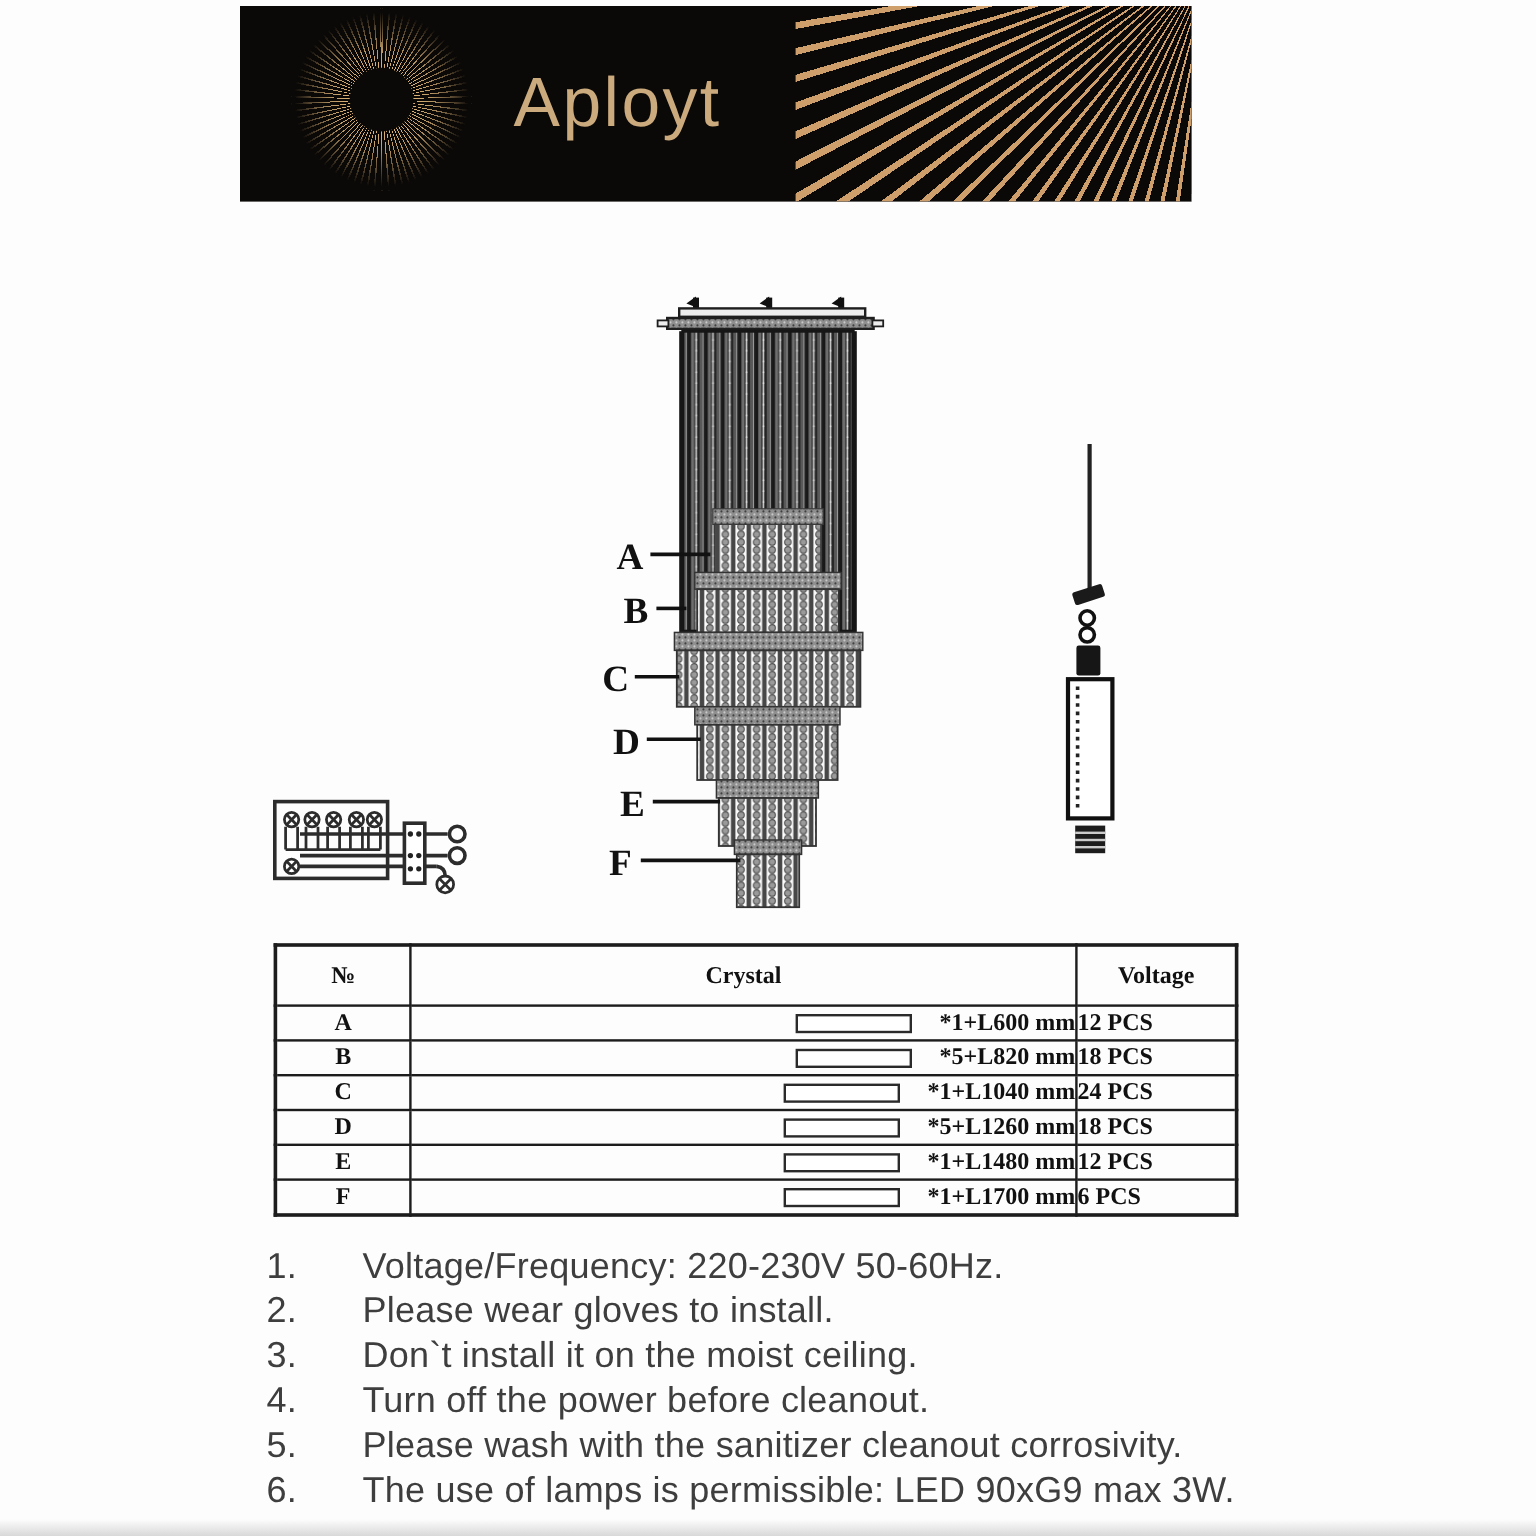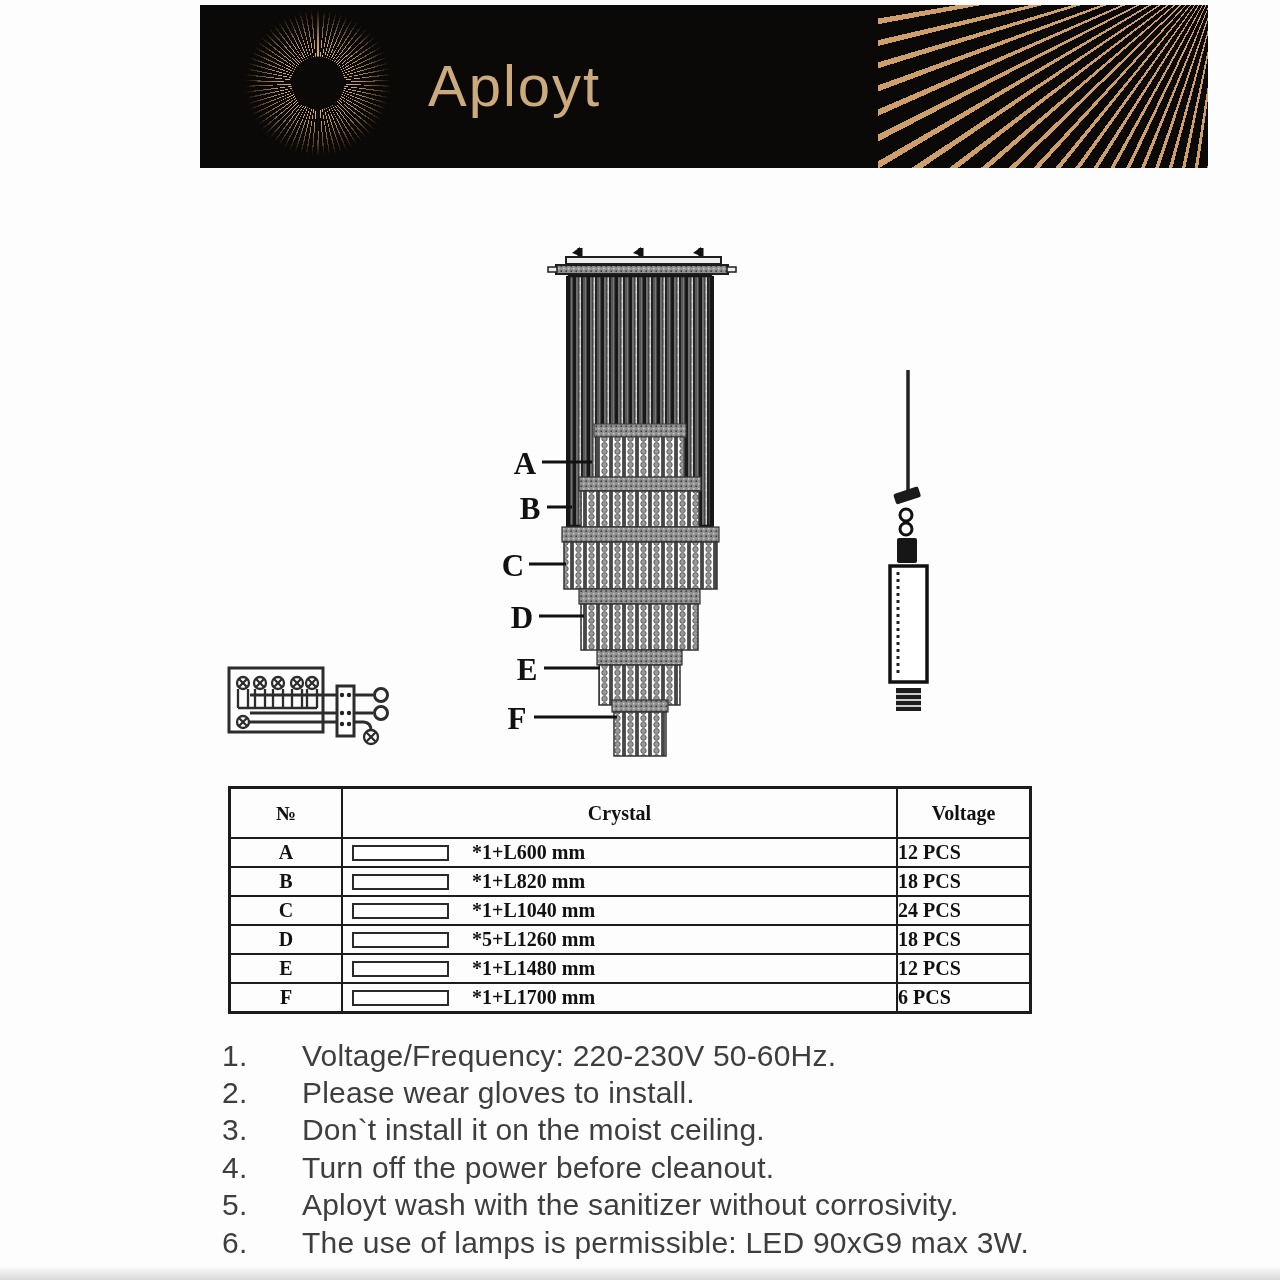--- a/index.html
+++ b/index.html
@@ -1,20 +1,20 @@
 <!DOCTYPE html>
 <html><head>
 <meta charset="utf-8">
 <style>
   html,body{margin:0;padding:0;}
   body{width:1280px;height:1280px;position:relative;background:#fdfdfd;overflow:hidden;
        font-family:"Liberation Sans",sans-serif;}
 
   
-  .banner{position:absolute;left:200px;top:5px;width:1008px;height:163px;
+  .banner{position:absolute;left:200px;top:5px;width:793px;height:163px;
           background:#0b0907;overflow:hidden;}
   .sunburst{position:absolute;left:43px;top:2px;width:150px;height:152px;border-radius:50%;
     background:
       radial-gradient(circle at 50% 50%, #0b0907 0 26px, rgba(11,9,7,0) 27px),
       radial-gradient(circle closest-side, rgba(11,9,7,0) 0 38%, rgba(11,9,7,.15) 55%, #0b0907 97%),
       repeating-conic-gradient(#d8b074 0deg 1.1deg, rgba(11,9,7,0) 1.1deg 4.6deg);}
   .brand{position:absolute;left:228px;top:52px;color:#cbaa7d;font-size:58px;line-height:58px;
          letter-spacing:2px;font-family:"Liberation Sans",sans-serif;}
   .rays{position:absolute;right:0;top:0;width:330px;height:163px;
     background:repeating-conic-gradient(from 138deg at 106% -28%,
@@ -30,21 +30,21 @@
   
   .parts-table{position:absolute;left:228px;top:786px;border-collapse:collapse;
                font-family:"Liberation Serif","DejaVu Serif",serif;color:#111;}
   .parts-table th,.parts-table td{border:2.5px solid #1c1c1c;padding:0;}
   .parts-table{border:3px solid #1c1c1c;}
   .parts-table th{height:48px;font-size:20px;font-weight:bold;text-align:center;}
   .parts-table td{height:27px;font-size:20px;font-weight:bold;}
   .col-no{width:110px;text-align:center;}
   .col-crystal{width:553px;}
   .col-qty{width:131px;text-align:left;}
-  .crystal-cell{display:flex;align-items:center;}
+  .crystal-cell{display:flex;align-items:center;justify-content:flex-end;}
   .size-rect{width:93px;height:12px;border:2.5px solid #2a2a2a;margin-left:9px;flex:0 0 auto;background:#fff;}
   .crystal-text{margin-left:23px;white-space:nowrap;}
 
   
   .instructions{position:absolute;left:222px;top:1037px;width:900px;color:#3e3e3e;
                 font-size:30px;letter-spacing:.2px;}
   .instr-row{display:flex;height:37.4px;align-items:center;}
   .instr-num{width:48px;flex:0 0 auto;}
   .instr-text{white-space:nowrap;margin-left:32px;}
 
@@ -240,21 +240,21 @@
             <span class="crystal-text">*1+L600 mm</span>
           </div>
         </td>
       <td class="col-qty">12 PCS</td>
     </tr>
     <tr>
       <td class="col-no">B</td>
       <td class="col-crystal">
           <div class="crystal-cell">
             <span class="size-rect"></span>
-            <span class="crystal-text">*1+L820 mm</span>
+            <span class="crystal-text">*5+L820 mm</span>
           </div>
         </td>
       <td class="col-qty">18 PCS</td>
     </tr>
     <tr>
       <td class="col-no">C</td>
       <td class="col-crystal">
           <div class="crystal-cell">
             <span class="size-rect"></span>
             <span class="crystal-text">*1+L1040 mm</span>
@@ -307,21 +307,21 @@
   <div class="instr-row">
     <span class="instr-num">3.</span>
     <span class="instr-text">Don`t install it on the moist ceiling.</span>
   </div>
   <div class="instr-row">
     <span class="instr-num">4.</span>
     <span class="instr-text">Turn off the power before cleanout.</span>
   </div>
   <div class="instr-row">
     <span class="instr-num">5.</span>
-    <span class="instr-text">Aployt wash with the sanitizer without corrosivity.</span>
+    <span class="instr-text">Please wash with the sanitizer cleanout corrosivity.</span>
   </div>
   <div class="instr-row">
     <span class="instr-num">6.</span>
     <span class="instr-text">The use of lamps is permissible: LED 90xG9 max 3W.</span>
   </div>
 </div>
 
 <div class="bottom-edge"></div>
 
 </body></html>

